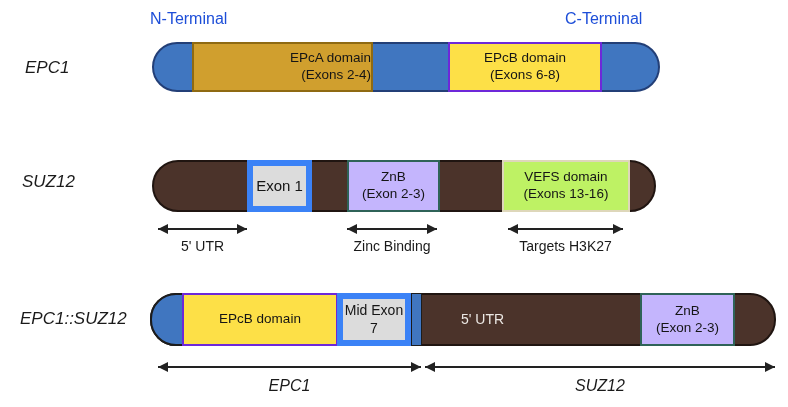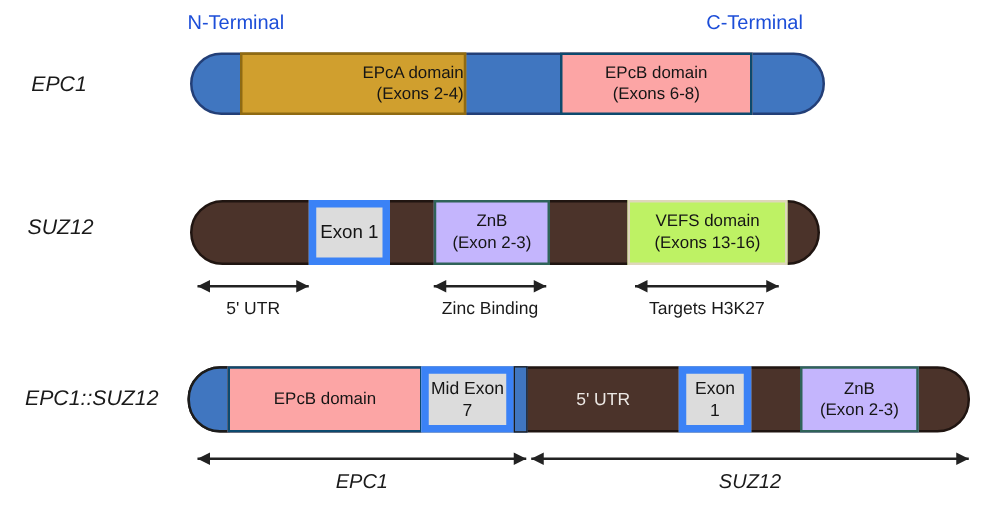--- a/index.html
+++ b/index.html
@@ -13,21 +13,21 @@
   .pill{position:absolute;box-sizing:border-box;}
   .pill.blue{background:#4076c0;border:2px solid #233f77;border-radius:25px;}
   .pill.brown{background:#4b332a;border:2px solid #201511;border-radius:26px;}
 
   .dbox{
     position:absolute;box-sizing:border-box;display:flex;flex-direction:column;
     justify-content:center;align-items:center;text-align:center;line-height:1.25;
     font-size:13.5px;color:#151515;
   }
   .dbox.gold{background:#d09f2e;border:2px solid #8f6a12;align-items:flex-end;}
-  .dbox.orange{background:#fca5a5;border:2px solid #0c4a6e;}
+  .dbox.orange{background:#fde047;border:2px solid #6d28d9;}
   .dbox.gray{background:#dcdcdc;border:6px solid #3b82f6;}
   .dbox.teal{background:#c4b5fd;border:2px solid #2f6358;}
   .dbox.cream{background:#bef264;border:2px solid #ded7ba;}
   .dbox.bluecap{background:#4076c0;border:2px solid #1c1c1c;border-radius:26px 0 0 26px;}
   .dbox.bluestrip{background:#4076c0;border:1px solid #1c1c1c;}
   .dbox.utrtext{background:transparent;border:none;color:#ece8e4;font-size:14px;}
   .fs15{font-size:15px;}
   .fs14{font-size:14px;}
 
   .arrow{position:absolute;height:2px;background:#222;}
@@ -108,24 +108,20 @@
 
   <div class="dbox gray fs14" style="left:337px;top:293px;width:74px;height:53px;">
     <span>Mid Exon</span>
     <span>7</span>
   </div>
 
   <div class="dbox bluestrip" style="left:411px;top:293px;width:11px;height:53px;"></div>
 
   <div class="dbox utrtext" style="left:422px;top:293px;width:121px;height:53px;">5' UTR</div>
 
-  <div class="dbox gray fs14" style="left:543px;top:293px;width:58px;height:53px;">
-    <span>Exon</span>
-    <span>1</span>
-  </div>
 
   <div class="dbox teal" style="left:640px;top:293px;width:95px;height:53px;">
     <span>ZnB</span>
     <span>(Exon 2-3)</span>
   </div>
 
   <div class="arrow" style="left:158px;top:366px;width:263px;">
     <span class="ah l"></span>
     <span class="ah r"></span>
   </div>

